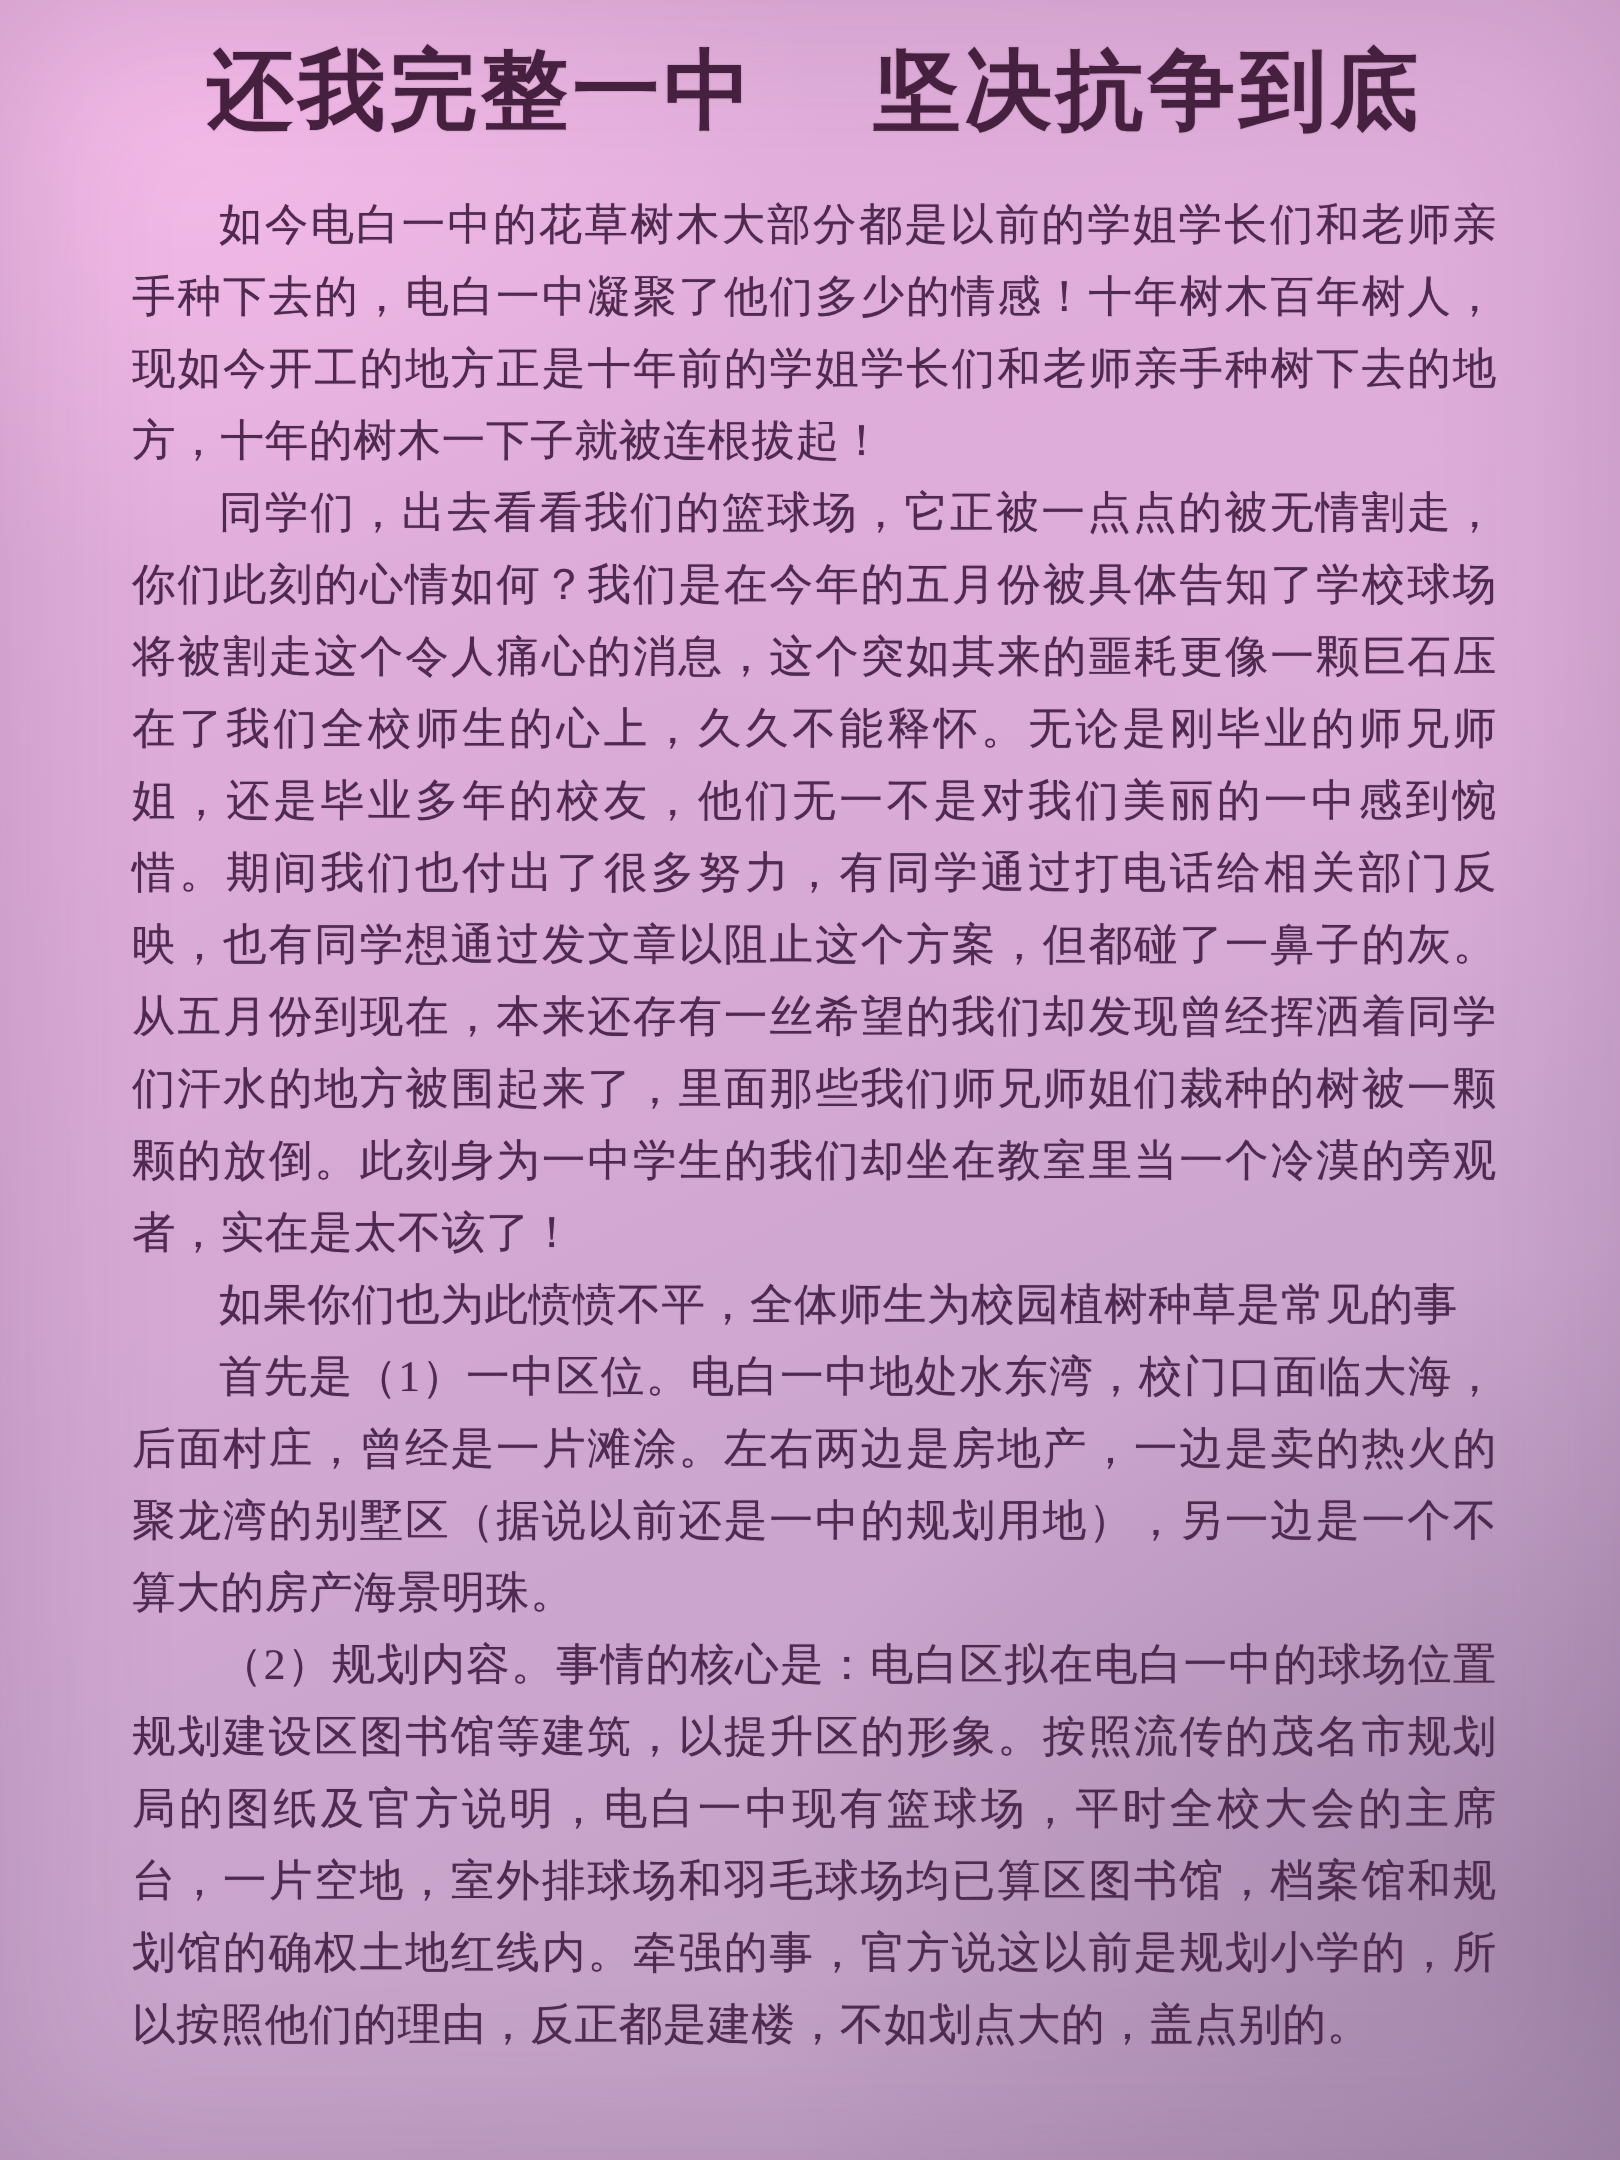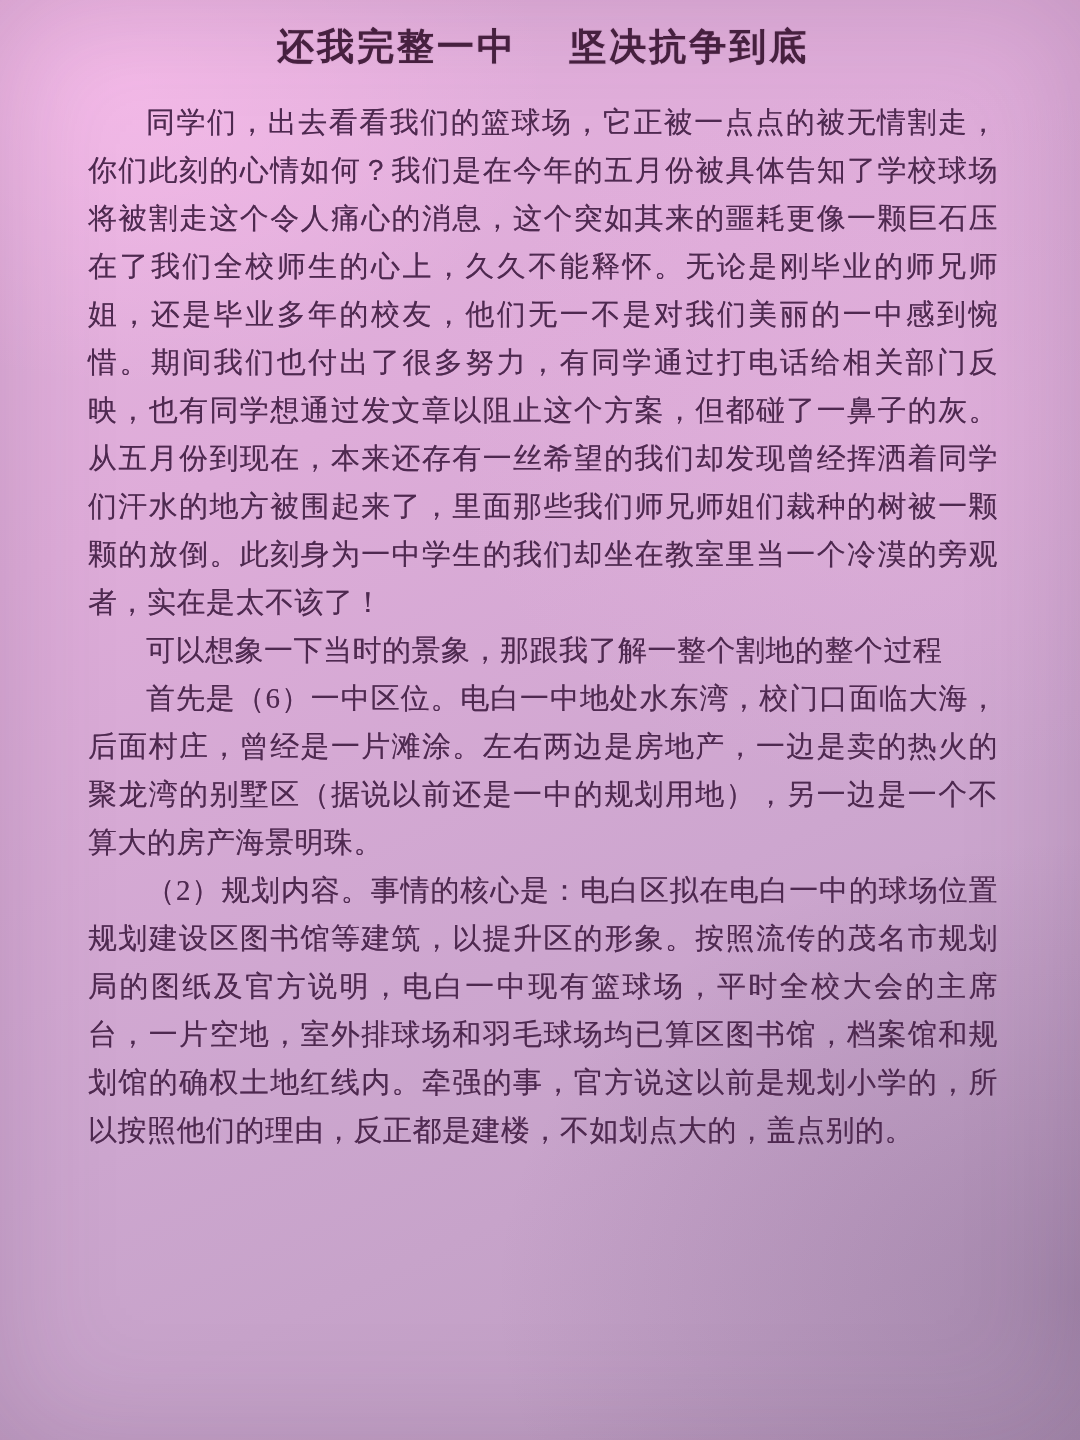--- a/index.html
+++ b/index.html
@@ -26,21 +26,21 @@
   }
   .paper {
     position: absolute;
     top: 0; left: 0; right: 0; bottom: 0;
     padding: 22px 82px 0 88px;
     box-sizing: border-box;
   }
   .doc-title {
     margin: 0 0 26px 0;
     text-align: center;
-    font-size: 37px;
+    font-size: 58px;
     font-weight: bold;
     letter-spacing: 3px;
     color: #46203f;
     text-shadow: 0 0 1px rgba(70, 32, 63, 0.5);
     white-space: pre;
   }
   .body-text {
     color: #4e2950;
     font-size: 29px;
     line-height: 48px;
@@ -55,24 +55,25 @@
 </style>
 </head>
 <body>
 
 <div class="photo">
   <div class="paper">
     <h1 class="doc-title">还我完整一中　 坚决抗争到底</h1>
     <div class="body-text">
 
 
+        <p class="para">如今电白一中的花草树木大部分都是以前的学姐学长们和老师亲手种下去的，电白一中凝聚了他们多少的情感！十年树木百年树人，现如今开工的地方正是十年前的学姐学长们和老师亲手种树下去的地方，十年的树木一下子就被连根拔起！</p>
 
         <p class="para">同学们，出去看看我们的篮球场，它正被一点点的被无情割走，你们此刻的心情如何？我们是在今年的五月份被具体告知了学校球场将被割走这个令人痛心的消息，这个突如其来的噩耗更像一颗巨石压在了我们全校师生的心上，久久不能释怀。无论是刚毕业的师兄师姐，还是毕业多年的校友，他们无一不是对我们美丽的一中感到惋惜。期间我们也付出了很多努力，有同学通过打电话给相关部门反映，也有同学想通过发文章以阻止这个方案，但都碰了一鼻子的灰。从五月份到现在，本来还存有一丝希望的我们却发现曾经挥洒着同学们汗水的地方被围起来了，里面那些我们师兄师姐们裁种的树被一颗颗的放倒。此刻身为一中学生的我们却坐在教室里当一个冷漠的旁观者，实在是太不该了！</p>
 
-        <p class="para">可以想象一下当时的景象，那跟我了解一整个割地的整个过程</p>
+        <p class="para">如果你们也为此愤愤不平，全体师生为校园植树种草是常见的事</p>
 
-        <p class="para">首先是（6）一中区位。电白一中地处水东湾，校门口面临大海，后面村庄，曾经是一片滩涂。左右两边是房地产，一边是卖的热火的聚龙湾的别墅区（据说以前还是一中的规划用地），另一边是一个不算大的房产海景明珠。</p>
+        <p class="para">首先是（1）一中区位。电白一中地处水东湾，校门口面临大海，后面村庄，曾经是一片滩涂。左右两边是房地产，一边是卖的热火的聚龙湾的别墅区（据说以前还是一中的规划用地），另一边是一个不算大的房产海景明珠。</p>
 
         <p class="para">（2）规划内容。事情的核心是：电白区拟在电白一中的球场位置规划建设区图书馆等建筑，以提升区的形象。按照流传的茂名市规划局的图纸及官方说明，电白一中现有篮球场，平时全校大会的主席台，一片空地，室外排球场和羽毛球场均已算区图书馆，档案馆和规划馆的确权土地红线内。牵强的事，官方说这以前是规划小学的，所以按照他们的理由，反正都是建楼，不如划点大的，盖点别的。</p>
 
       </div>
   </div>
 </div>
 
 </body></html>

